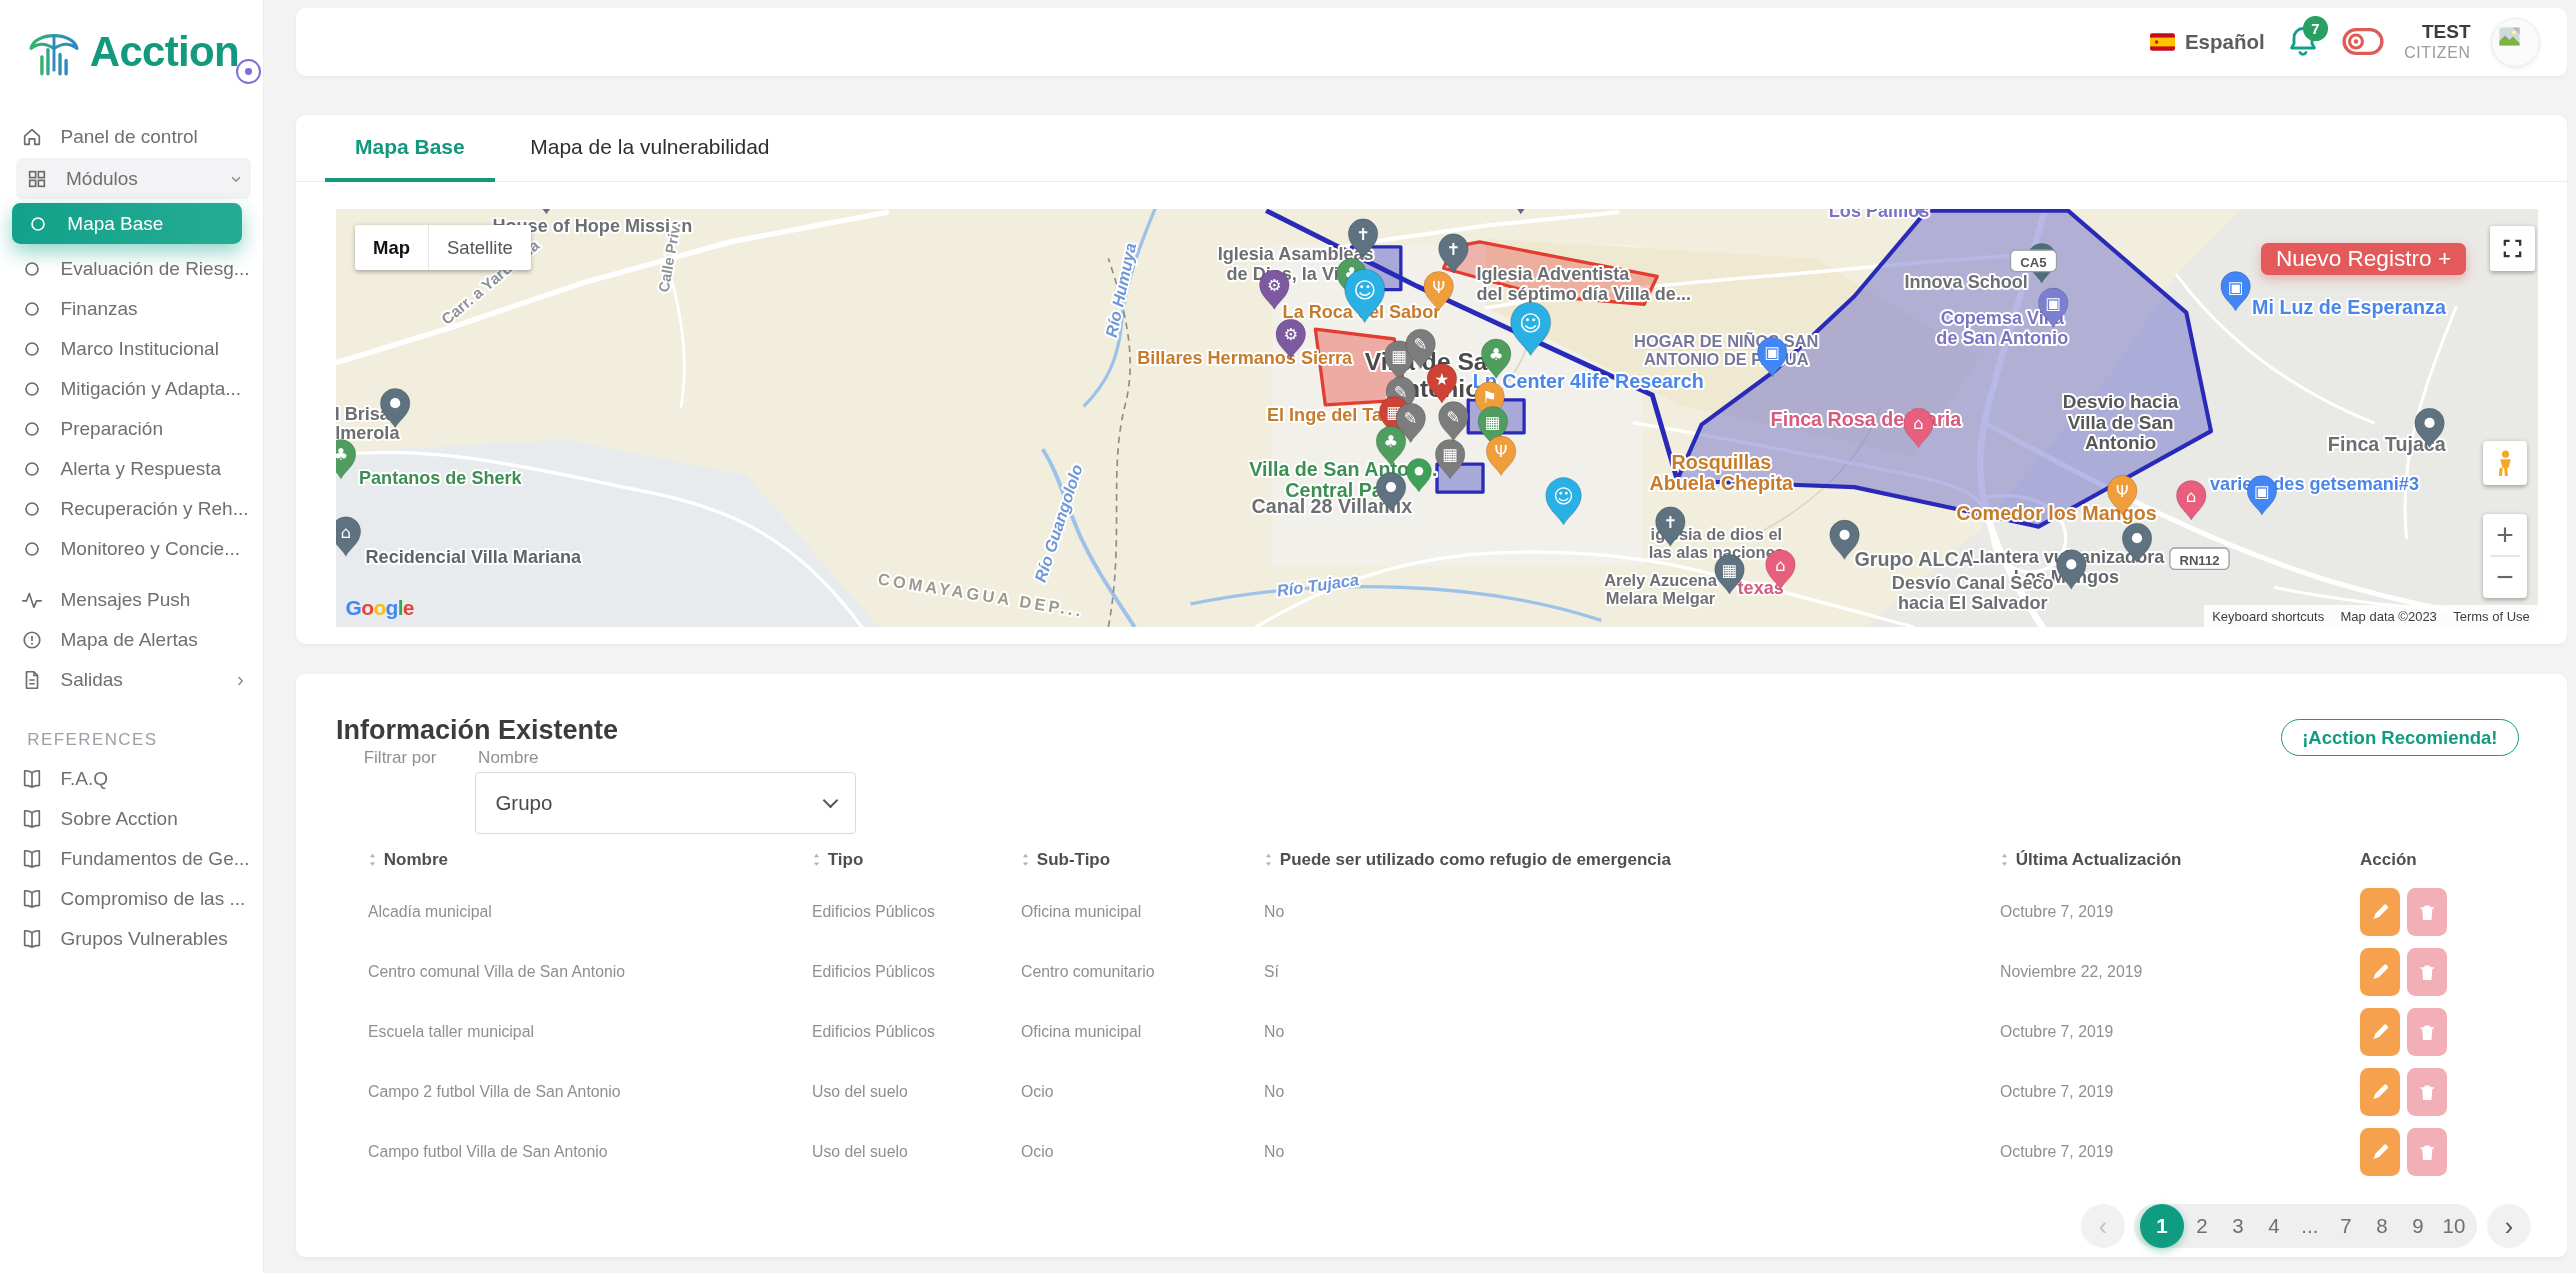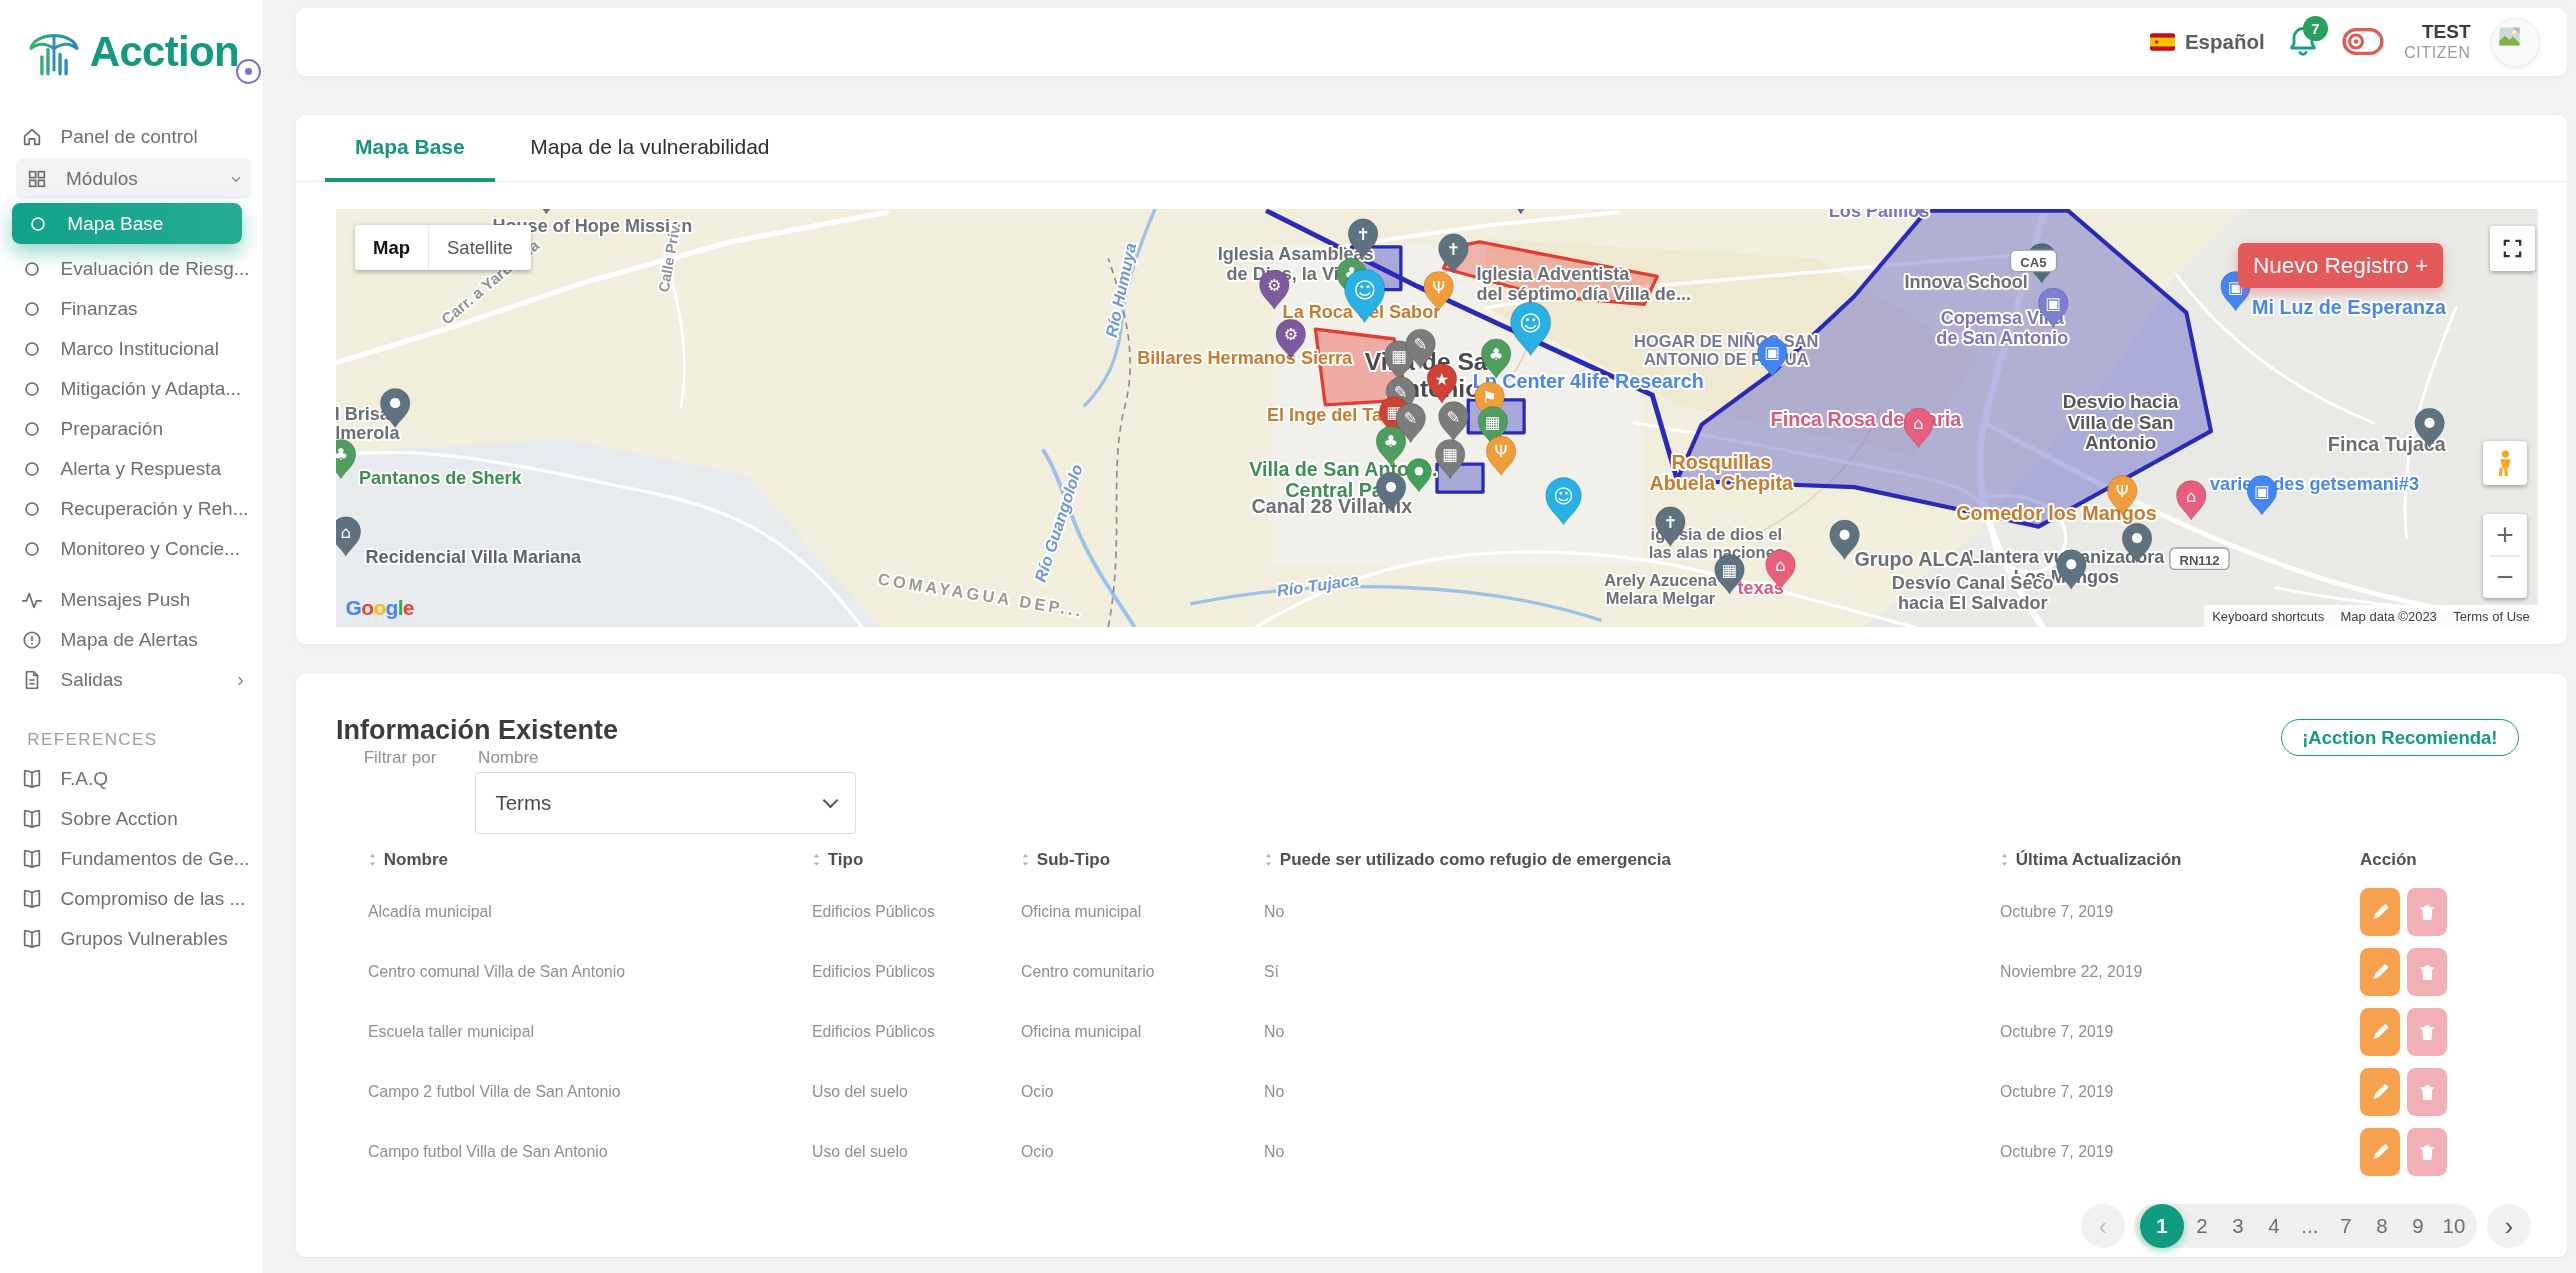--- a/index.html
+++ b/index.html
@@ -51,21 +51,21 @@
   .mlabel{paint-order:stroke;stroke:#ffffff;stroke-width:2.4px;stroke-linejoin:round;font-weight:600;}
   .mitalic{font-style:italic;}
   
   .map-type{position:absolute;left:19px;top:16.4px;display:flex;background:#fff;border-radius:2.7px;
             box-shadow:0 1.4px 4.1px rgba(0,0,0,.3);overflow:hidden;}
   .map-type .mt{font-size:18.5px;padding:0 18px;height:45px;display:flex;align-items:center;color:#565656;cursor:pointer;}
   .map-type .mt.sel{font-weight:bold;color:#111;}
   .map-type .mt + .mt{border-left:0.7px solid #e8e8e8;}
   .fullscreen-btn{position:absolute;right:3.4px;top:17px;width:45px;height:45px;background:#fff;border-radius:2.7px;
                   box-shadow:0 1.4px 4.1px rgba(0,0,0,.3);display:flex;align-items:center;justify-content:center;}
-  .btn-new{position:absolute;right:95px;top:34px;width:205px;height:45px;background:#e45a5a;color:#fff;
+  .btn-new{position:absolute;right:72px;top:34px;width:205px;height:32px;background:#e45a5a;color:#fff;
            font-size:22.6px;border:none;border-radius:6.8px;display:flex;align-items:center;justify-content:center;
            box-shadow:0 4.1px 11px rgba(228,90,90,.4);cursor:pointer;}
   .pegman{position:absolute;right:11px;top:232px;width:44px;height:44px;background:#fff;border-radius:4.1px;
           box-shadow:0 1.4px 4.1px rgba(0,0,0,.3);display:flex;align-items:center;justify-content:center;}
   .zoomctl{position:absolute;right:11px;top:305px;width:44px;height:84px;background:#fff;border-radius:4.1px;
            box-shadow:0 1.4px 4.1px rgba(0,0,0,.3);display:flex;flex-direction:column;}
   .zoomctl .zbtn{flex:1;display:flex;align-items:center;justify-content:center;font-size:30px;color:#666;cursor:pointer;}
   .zoomctl .zdiv{height:1.4px;background:#e6e6e6;margin:0 6.8px;}
   .glogo{position:absolute;left:9.6px;bottom:6.8px;font-size:21px;font-weight:bold;letter-spacing:-0.7px;}
   .attrib{position:absolute;right:0;bottom:0;display:flex;font-size:13px;color:#3c3c3c;}
@@ -618,21 +618,21 @@
       <h2 class="info-title">Información Existente</h2>
       <button class="btn-recommend">¡Acction Recomienda!</button>
 
       <div class="filters" id="filters">
           <div class="filter">
             <div class="flabel">Filtrar por</div>
           </div>
           <div class="filter">
             <div class="flabel">Nombre</div>
             <div class="select">
-              <span class="sval">Terms</span>
+              <span class="sval">Grupo</span>
               <span class="sarrow"></span>
             </div>
           </div>
         </div>
 
       <div class="tablewrap">
         <div class="trow thead" id="thead">
             <div class="th">
               <svg class="sort-ic" viewBox="0 0 10 16">
                 <path d="M5 1 L8 5 H2 Z" fill="#b0b0b0"></path>

